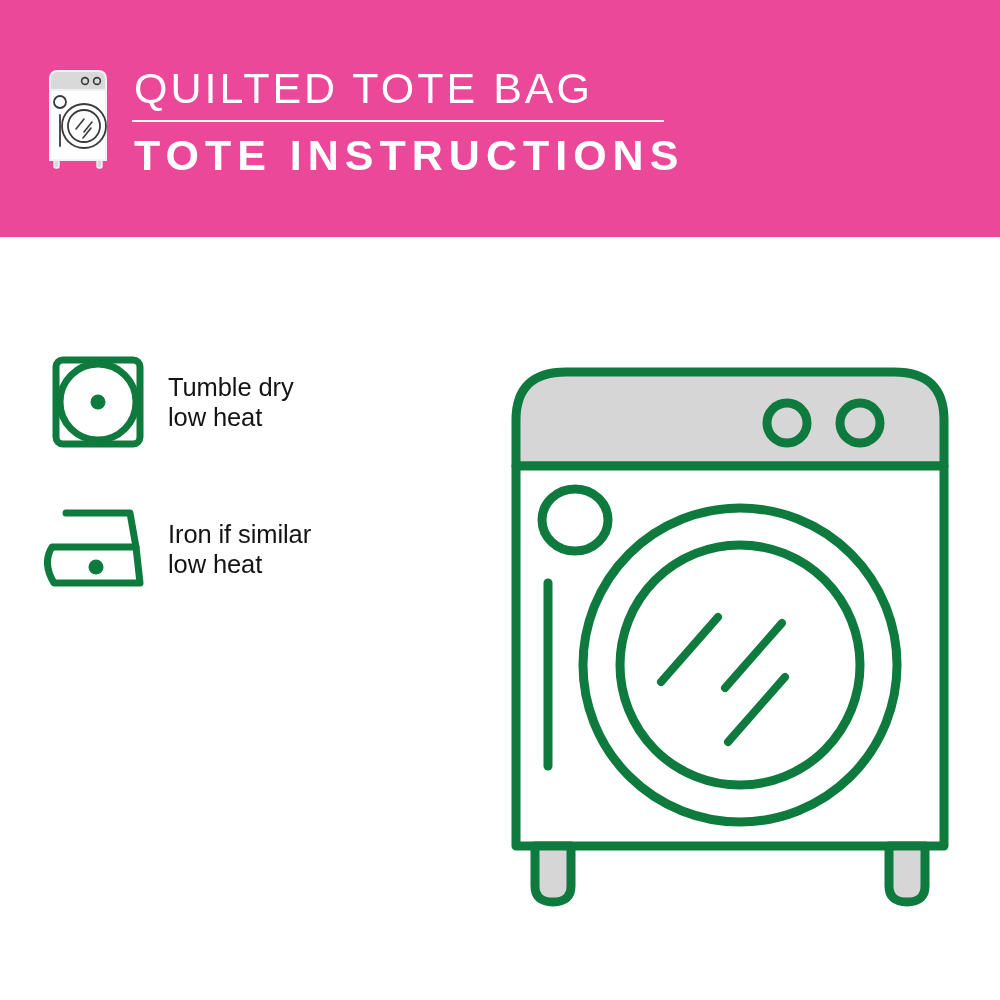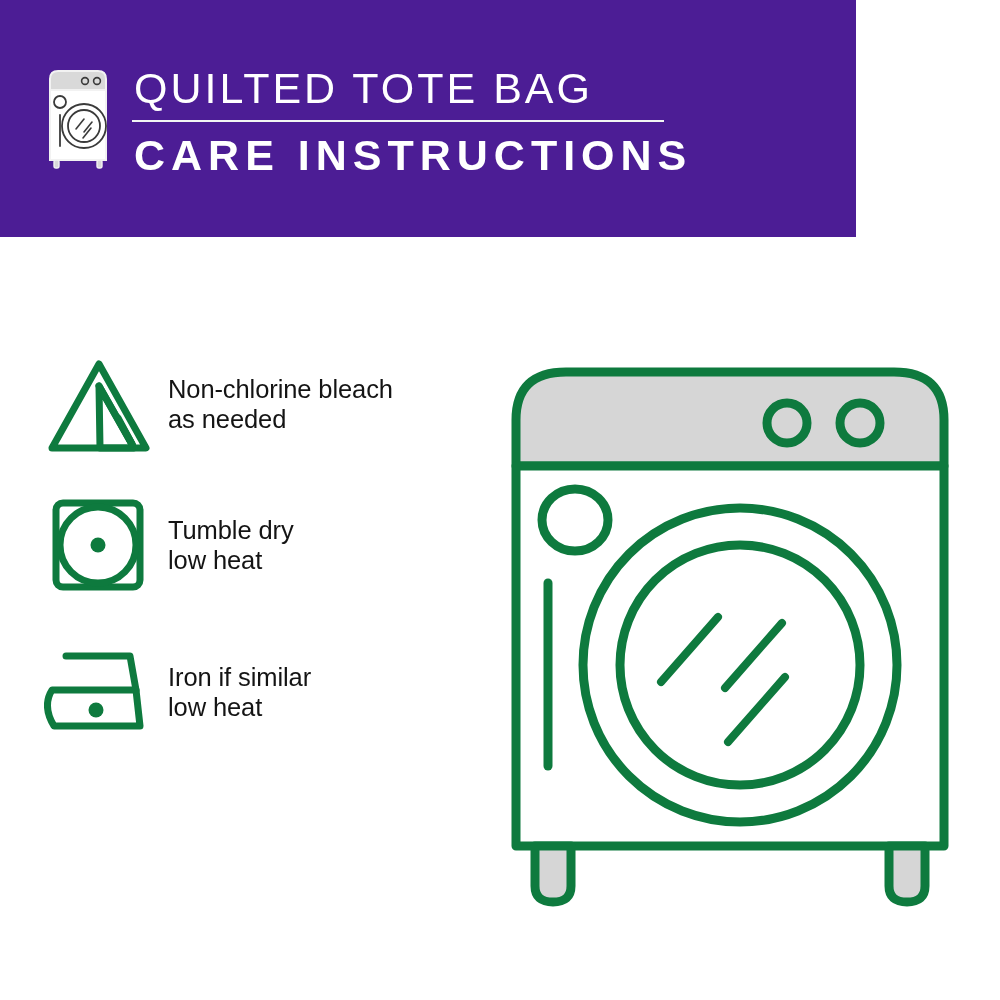--- a/index.html
+++ b/index.html
@@ -14,23 +14,23 @@
     background: #ffffff;
     overflow: hidden;
     font-family: "Liberation Sans", sans-serif;
   }
 
   
   #header {
     position: absolute;
     left: 0;
     top: 0;
-    width: 856px;
+    width: 1000px;
     height: 237px;
-    background: #4c1d95;
+    background: #ec4899;
   }
   #header-inner {
     position: absolute;
     left: 44px;
     top: 62px;
     display: flex;
     align-items: flex-start;
   }
   #header-logo {
     width: 68px;
@@ -155,48 +155,29 @@
           <line x1="39" y1="72" x2="47" y2="62" stroke="#3a3a3a" stroke-width="1.6" stroke-linecap="round"></line>
 
           <rect x="10" y="94" width="5" height="8" rx="2" fill="#d9d9d9" stroke="#f2f2f2" stroke-width="1.4"></rect>
           <rect x="53" y="94" width="5" height="8" rx="2" fill="#d9d9d9" stroke="#f2f2f2" stroke-width="1.4"></rect>
         </svg>
       </div>
 
       <div id="header-titles">
         <div class="title-line1">QUILTED TOTE BAG</div>
         <div id="title-rule"></div>
-        <div class="title-line2">CARE INSTRUCTIONS</div>
+        <div class="title-line2">TOTE INSTRUCTIONS</div>
       </div>
 
     </div>
   </div>
 
   <div id="care-list">
 
 
-    <div class="care-row" id="row-bleach">
-      <div class="care-symbol">
-        <svg width="112" height="100" viewBox="0 0 112 100" xmlns="http://www.w3.org/2000/svg" aria-hidden="true">
-          <g fill="none" stroke="#0e7a3e" stroke-width="7" stroke-linejoin="round" stroke-linecap="round">
-            <path d="M55 8 L102 92 L8 92 Z"></path>
-            <path d="M55 30 L90 92 L56 92 Z"></path>
-            <path d="M72 62 L88 92 L58 92 Z" stroke="none" fill="none"></path>
-          </g>
-          <g fill="none" stroke="#0e7a3e" stroke-width="7" stroke-linecap="round" stroke-linejoin="round">
-            <line x1="55" y1="30" x2="88" y2="88"></line>
-            <line x1="74" y1="62" x2="88" y2="88"></line>
-          </g>
-        </svg>
-      </div>
-      <div class="care-text">
-        <span class="ln">Non-chlorine bleach</span>
-        <span class="ln">as needed</span>
-      </div>
-    </div>
 
     <div class="care-row" id="row-dry">
       <div class="care-symbol">
         <svg width="112" height="100" viewBox="0 0 112 100" xmlns="http://www.w3.org/2000/svg" aria-hidden="true">
           <g fill="none" stroke="#0e7a3e" stroke-width="7" stroke-linejoin="round">
             <rect x="12" y="8" width="84" height="84" rx="7"></rect>
             <circle cx="54" cy="50" r="38"></circle>
           </g>
           <circle cx="54" cy="50" r="7.5" fill="#0e7a3e"></circle>
         </svg>

